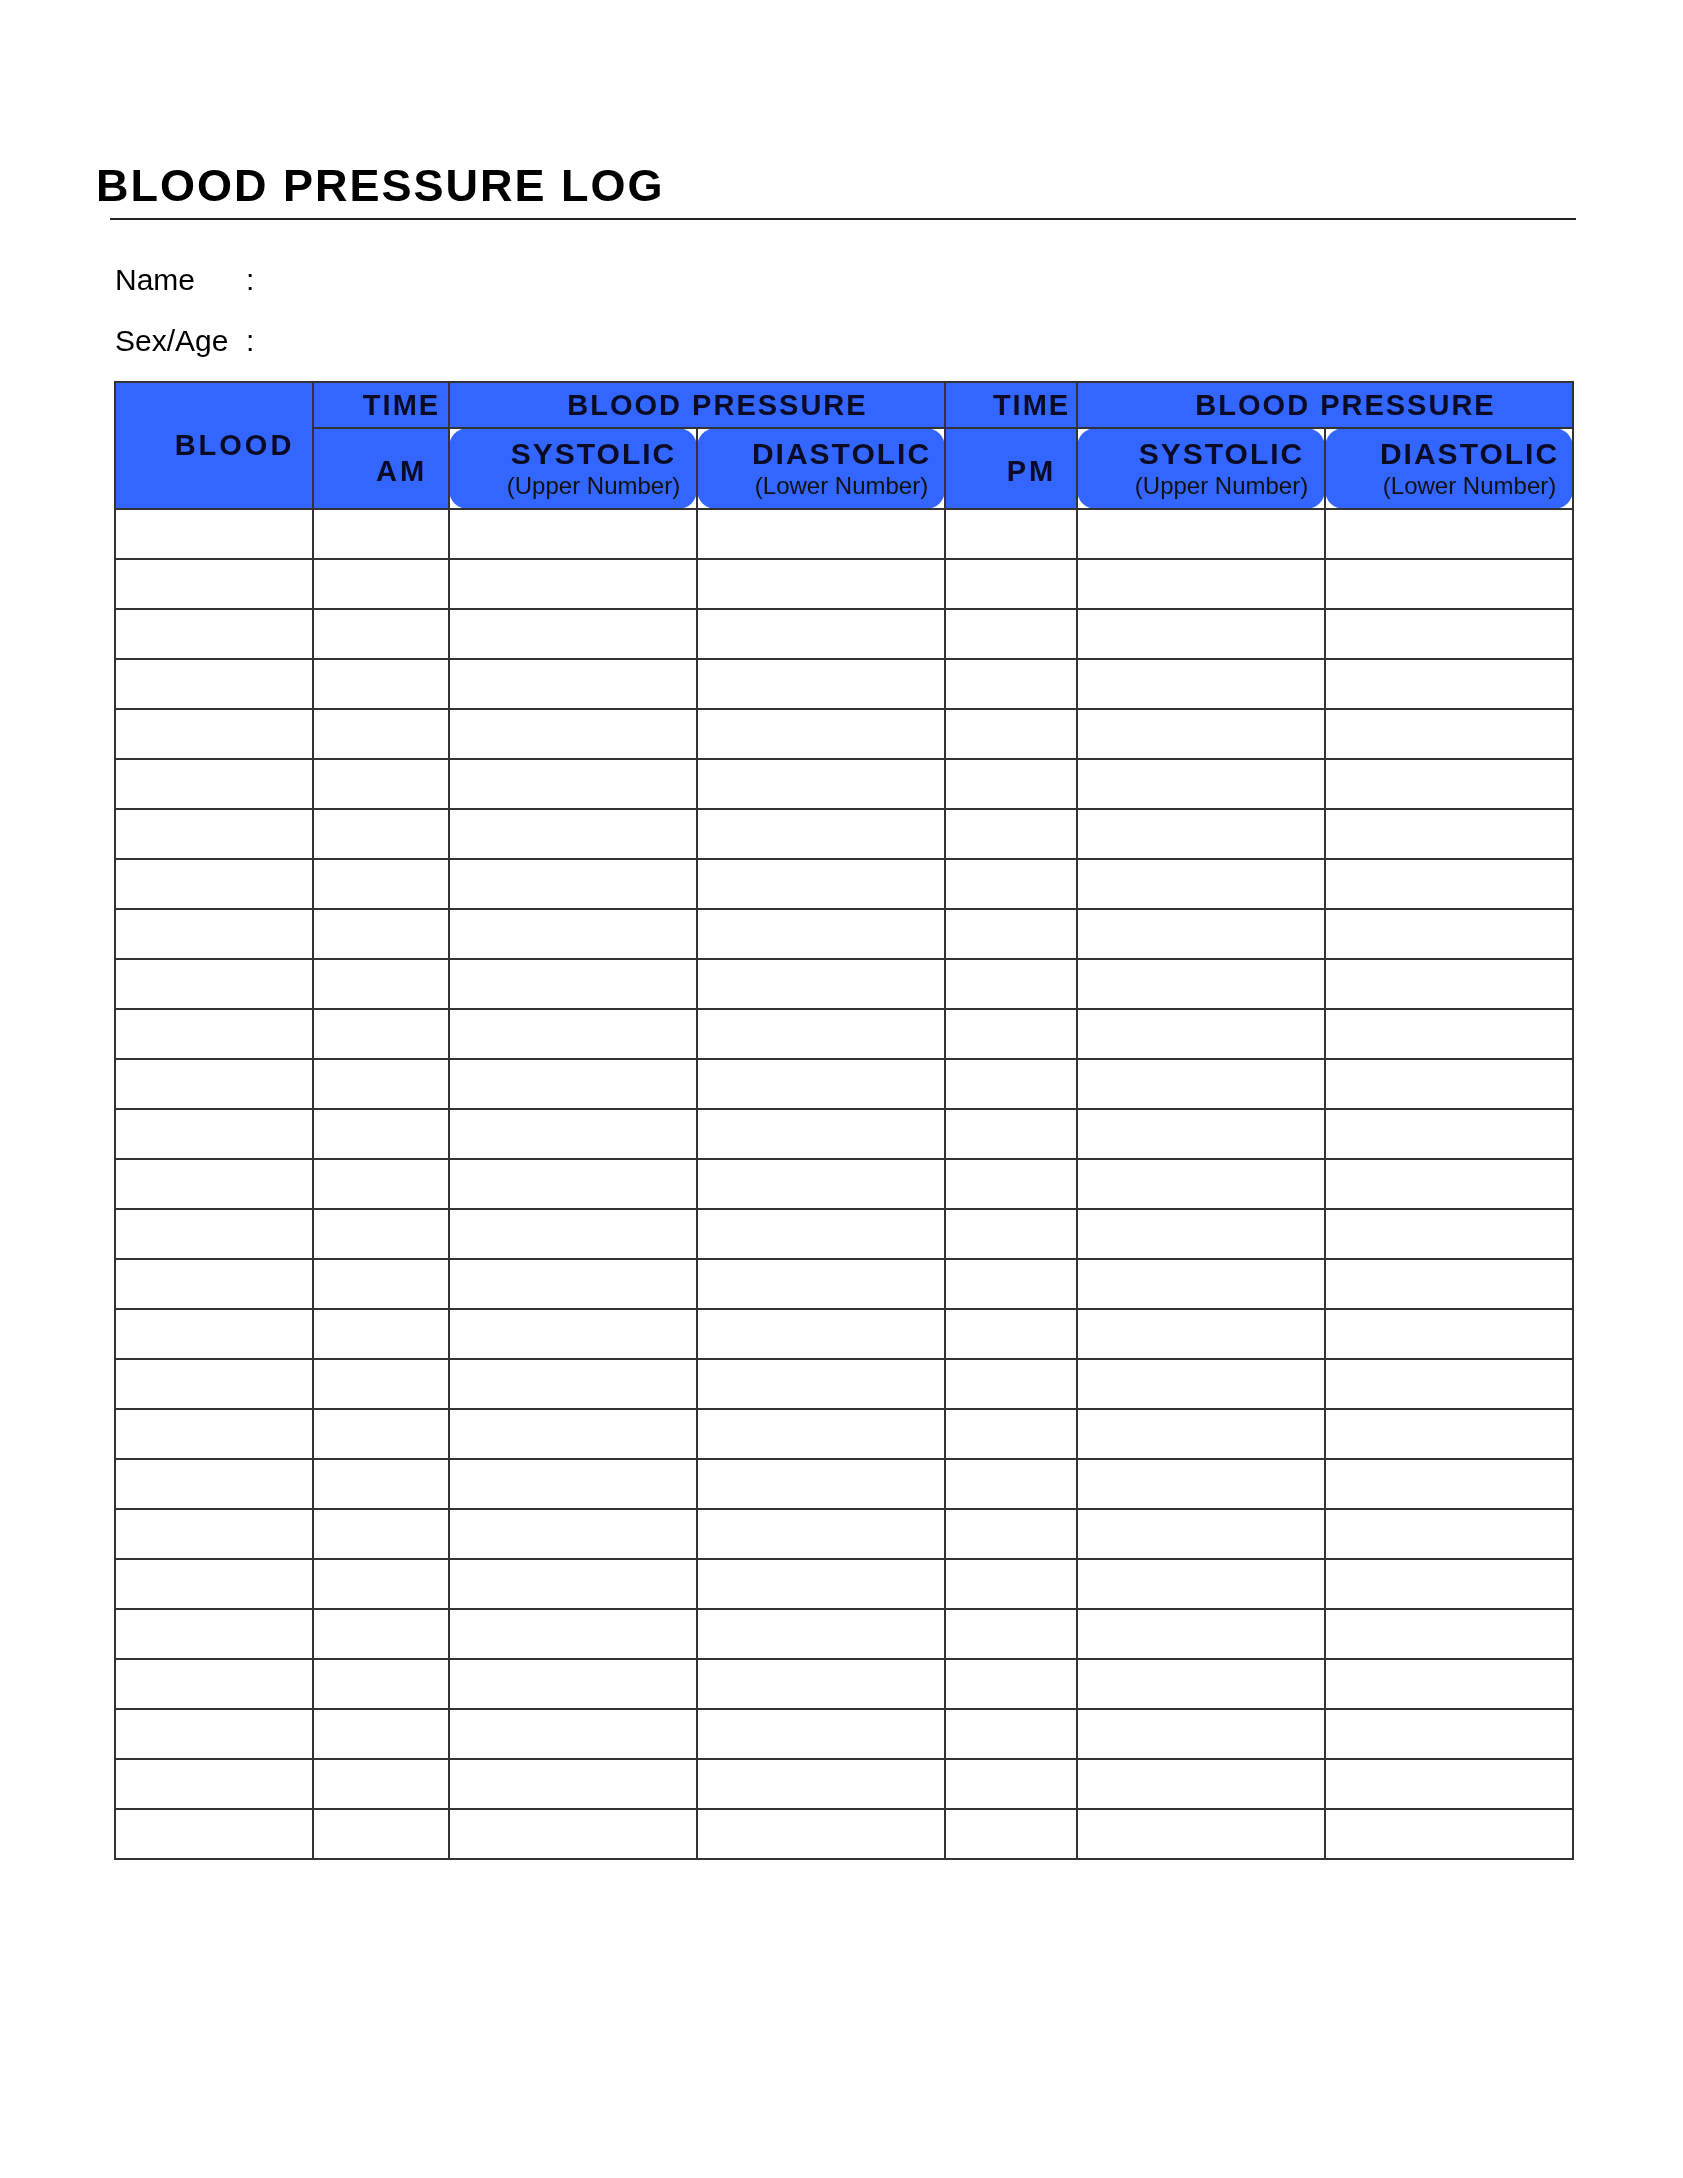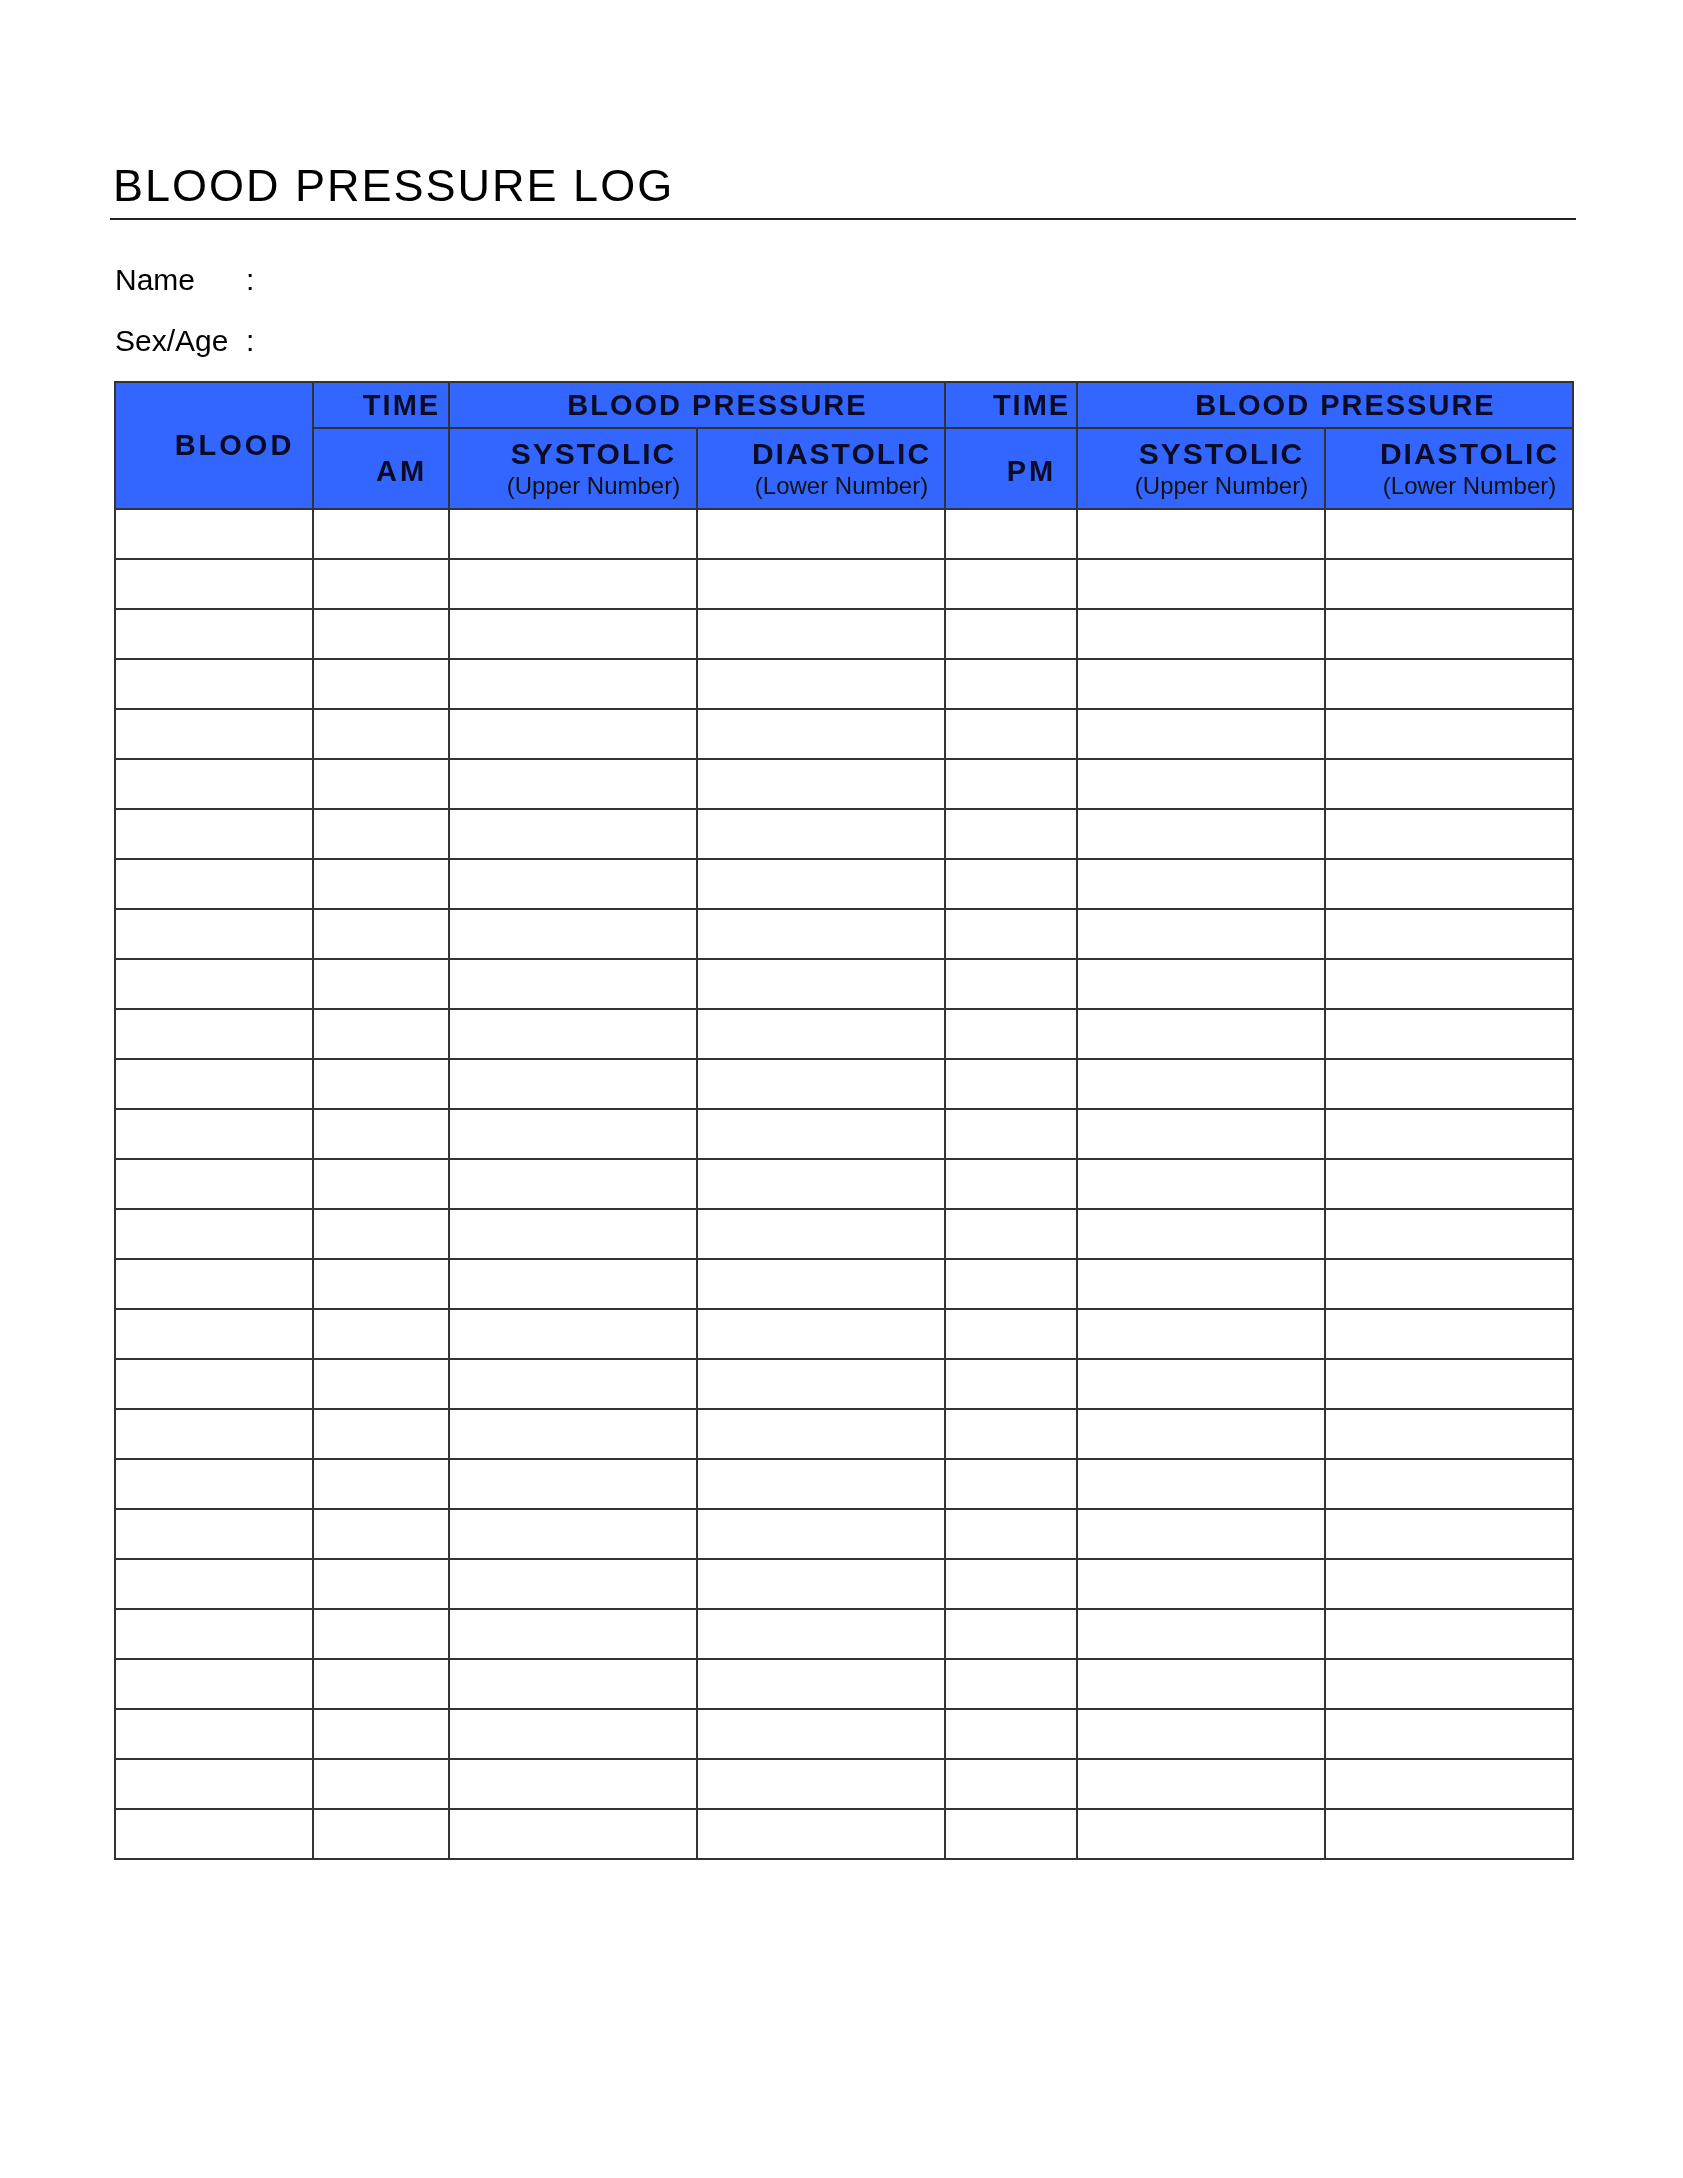--- a/index.html
+++ b/index.html
@@ -1,30 +1,30 @@
 <!DOCTYPE html>
 <html><head>
 <meta charset="utf-8">
 <style>
   html, body { margin: 0; padding: 0; background: #ffffff; }
   body { width: 1683px; height: 2178px; position: relative; font-family: "Liberation Sans", sans-serif; color: #000; }
-  .title { position: absolute; left: 113px; top: 161px; font-size: 45px; font-weight: normal; letter-spacing: 2px; line-height: 50px; }
+  .title { position: absolute; left: 96px; top: 161px; font-size: 45px; font-weight: bold; letter-spacing: 2px; line-height: 50px; }
   .rule { position: absolute; left: 110px; top: 218px; width: 1466px; height: 2px; background: #222; }
   .field { position: absolute; left: 115px; font-size: 30px; line-height: 34px; }
   .field .label { display: inline-block; width: 131px; }
   .field .colon { display: inline-block; }
   .f-name { top: 263px; }
   .f-sex { top: 324px; }
   table.log { position: absolute; left: 114px; top: 381px; border-collapse: collapse; table-layout: fixed; width: 1455px; }
   table.log th, table.log td { border: 2px solid #333; padding: 0; }
   table.log thead th { background: #3366ff; color: #0b0b25; font-weight: bold; text-align: center; padding-left: 41px; }
   .h-top { height: 44px; font-size: 29px; letter-spacing: 2px; }
   .h-date { font-size: 29px; letter-spacing: 3px; }
   .h-ampm { font-size: 29px; letter-spacing: 3px; padding-top: 6px !important; margin-left: 28px; }
-  .h-sub { height: 79px; vertical-align: top; }
+  .h-sub { height: 79px; vertical-align: top; border-radius: 19px; }
   .h-sub .main { display: block; font-size: 30px; letter-spacing: 2px; line-height: 34px; margin-top: 8px; }
   .h-sub .note { display: block; font-size: 24px; font-weight: normal; line-height: 30px; letter-spacing: 0; color: #111; }
   table.log tbody td { height: 48px; background: #fff; }
 </style>
 </head>
 <body>
 
 <div class="title">BLOOD PRESSURE LOG</div>
 <div class="rule"></div>
 

